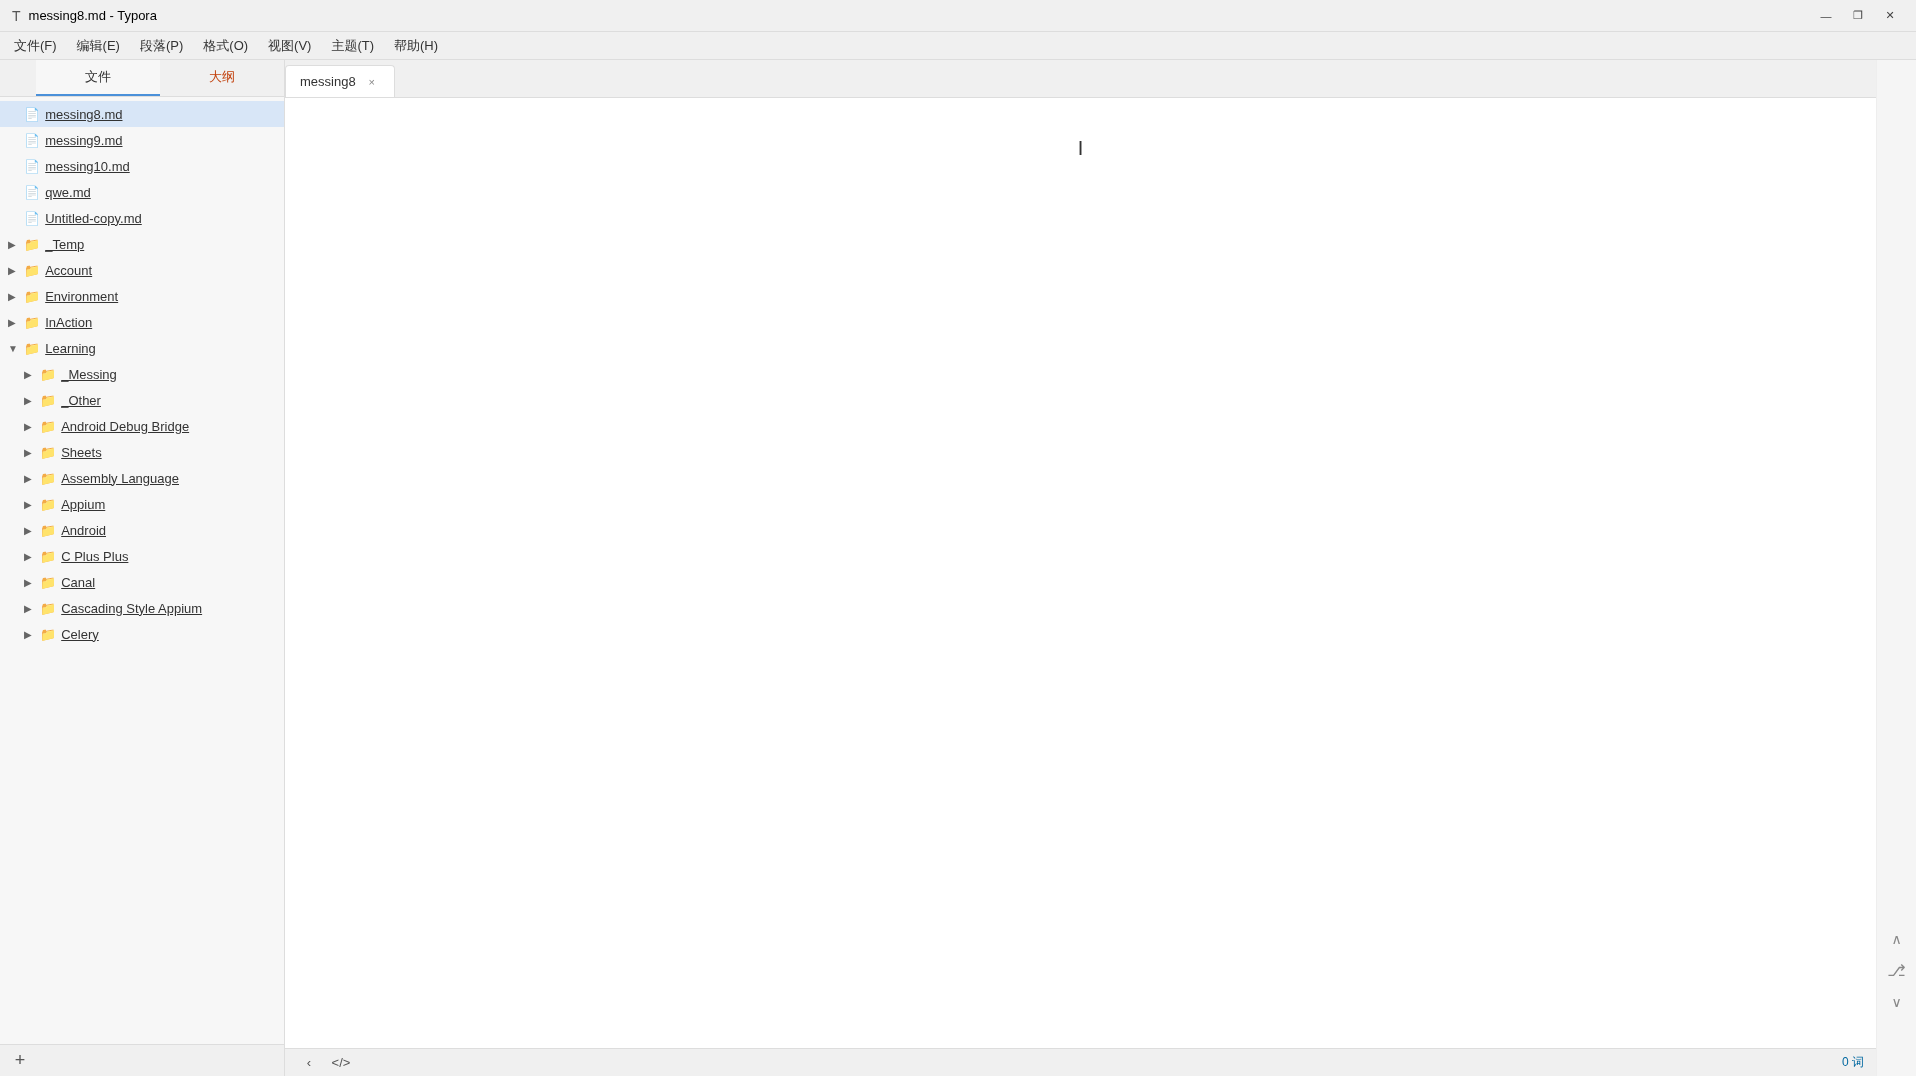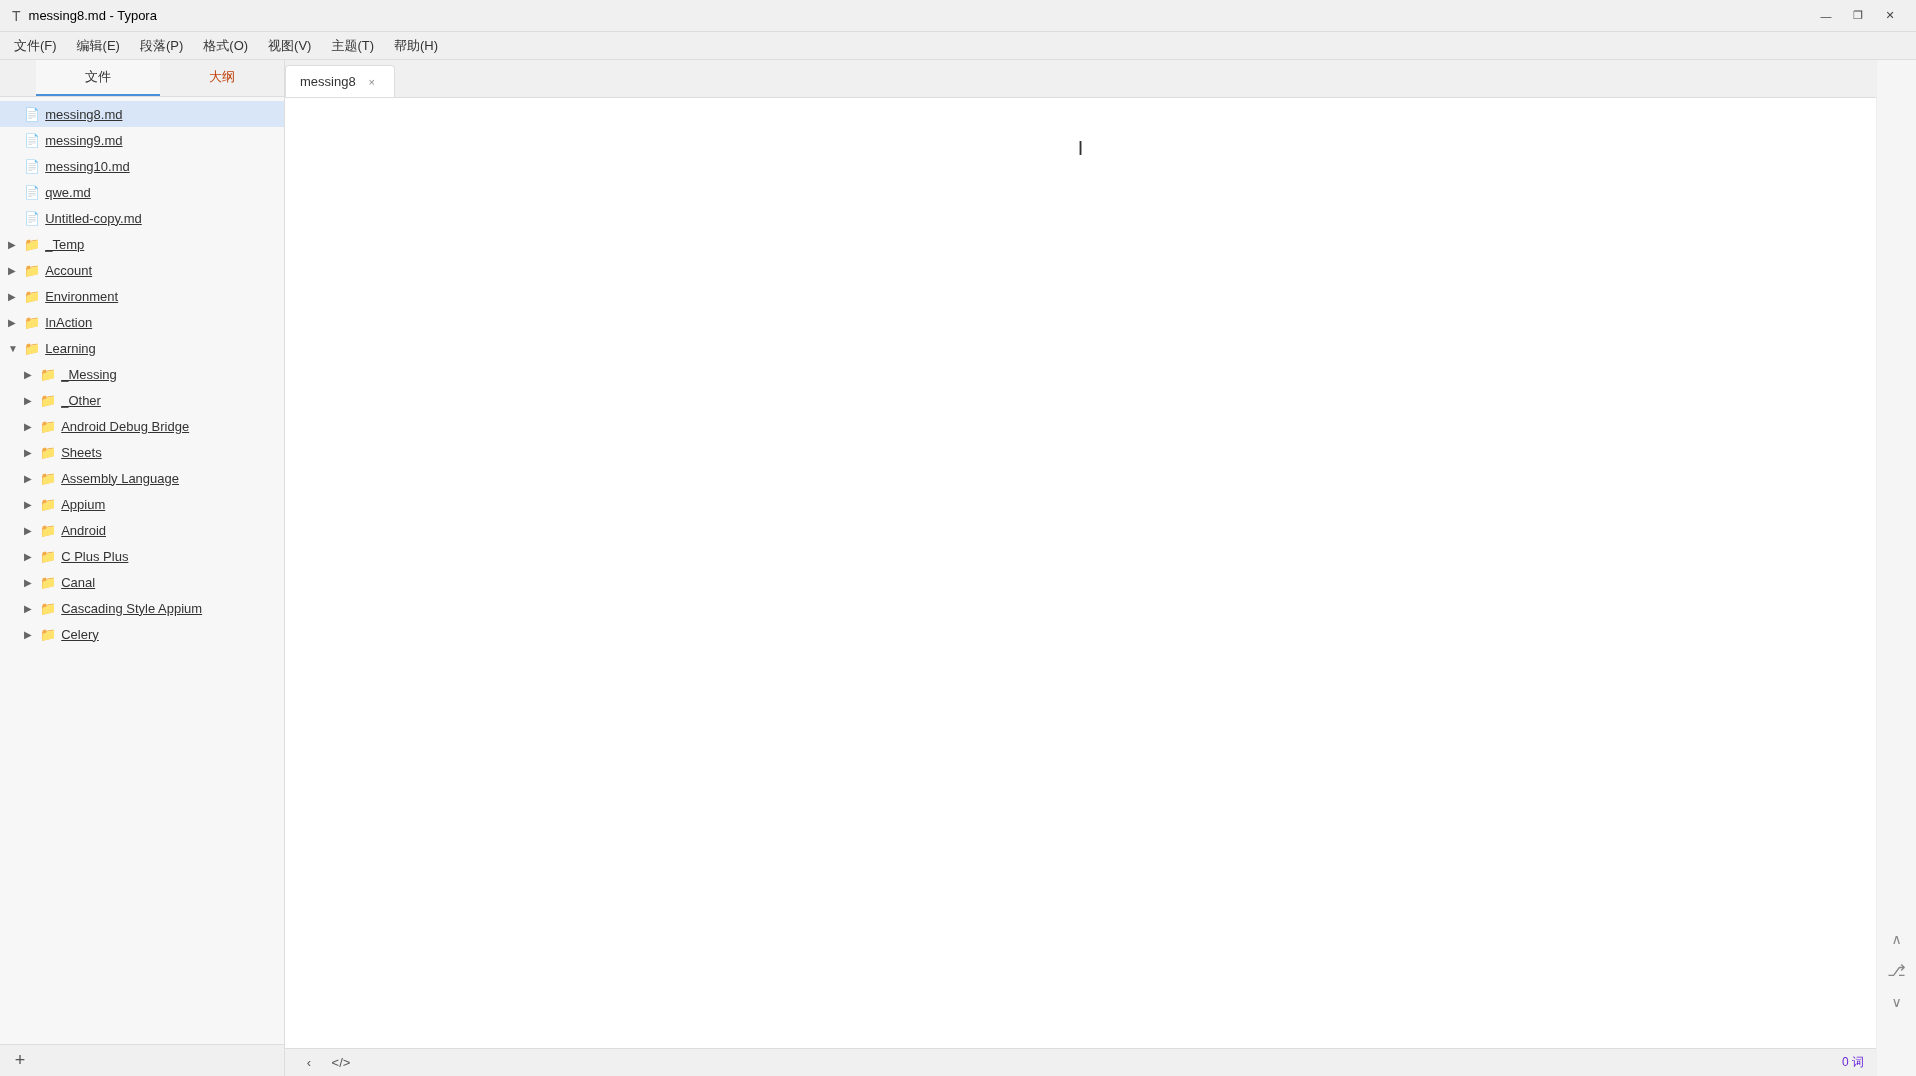--- a/index.html
+++ b/index.html
@@ -289,21 +289,21 @@
       display: flex;
       align-items: center;
       justify-content: center;
       cursor: pointer;
       color: #555;
       font-size: 13px;
       border-radius: 3px;
     }
     .bottom-bar-right {
       font-size: 12px;
-      color: #6d28d9;
+      color: #0369a1;
       text-align: center;
     }
   </style>
 </head>
 <body>
 
 <div class="title-bar">
   <div class="title-bar-left">
     <span class="title-bar-icon">T</span>
     <span class="title-bar-text">messing8.md - Typora</span>

